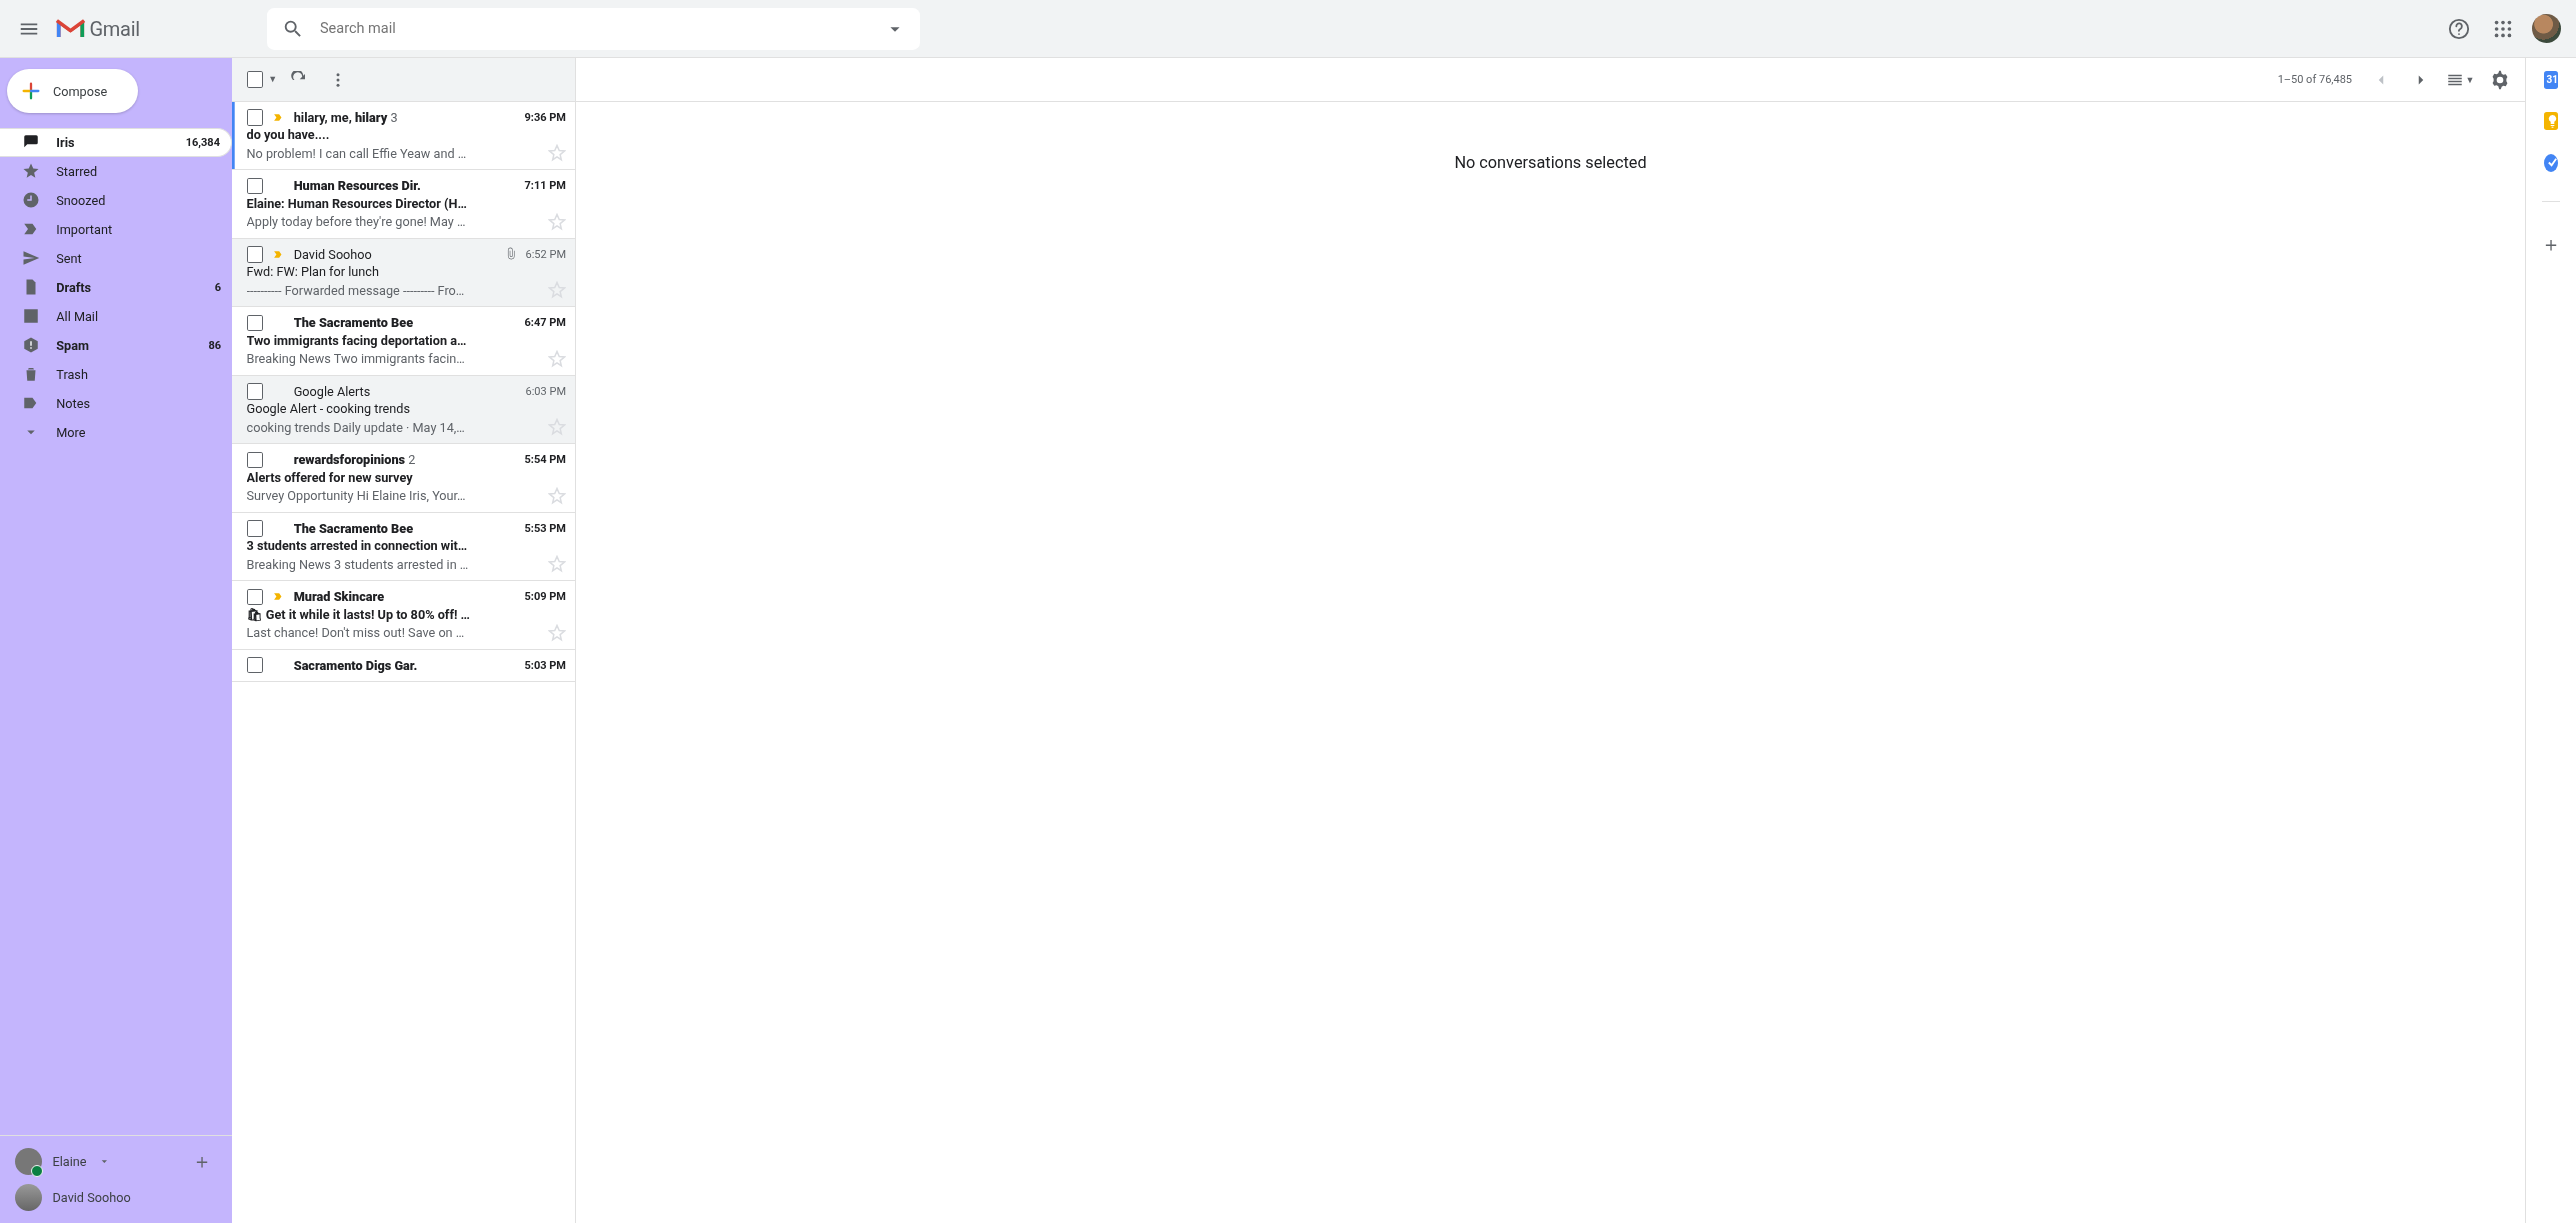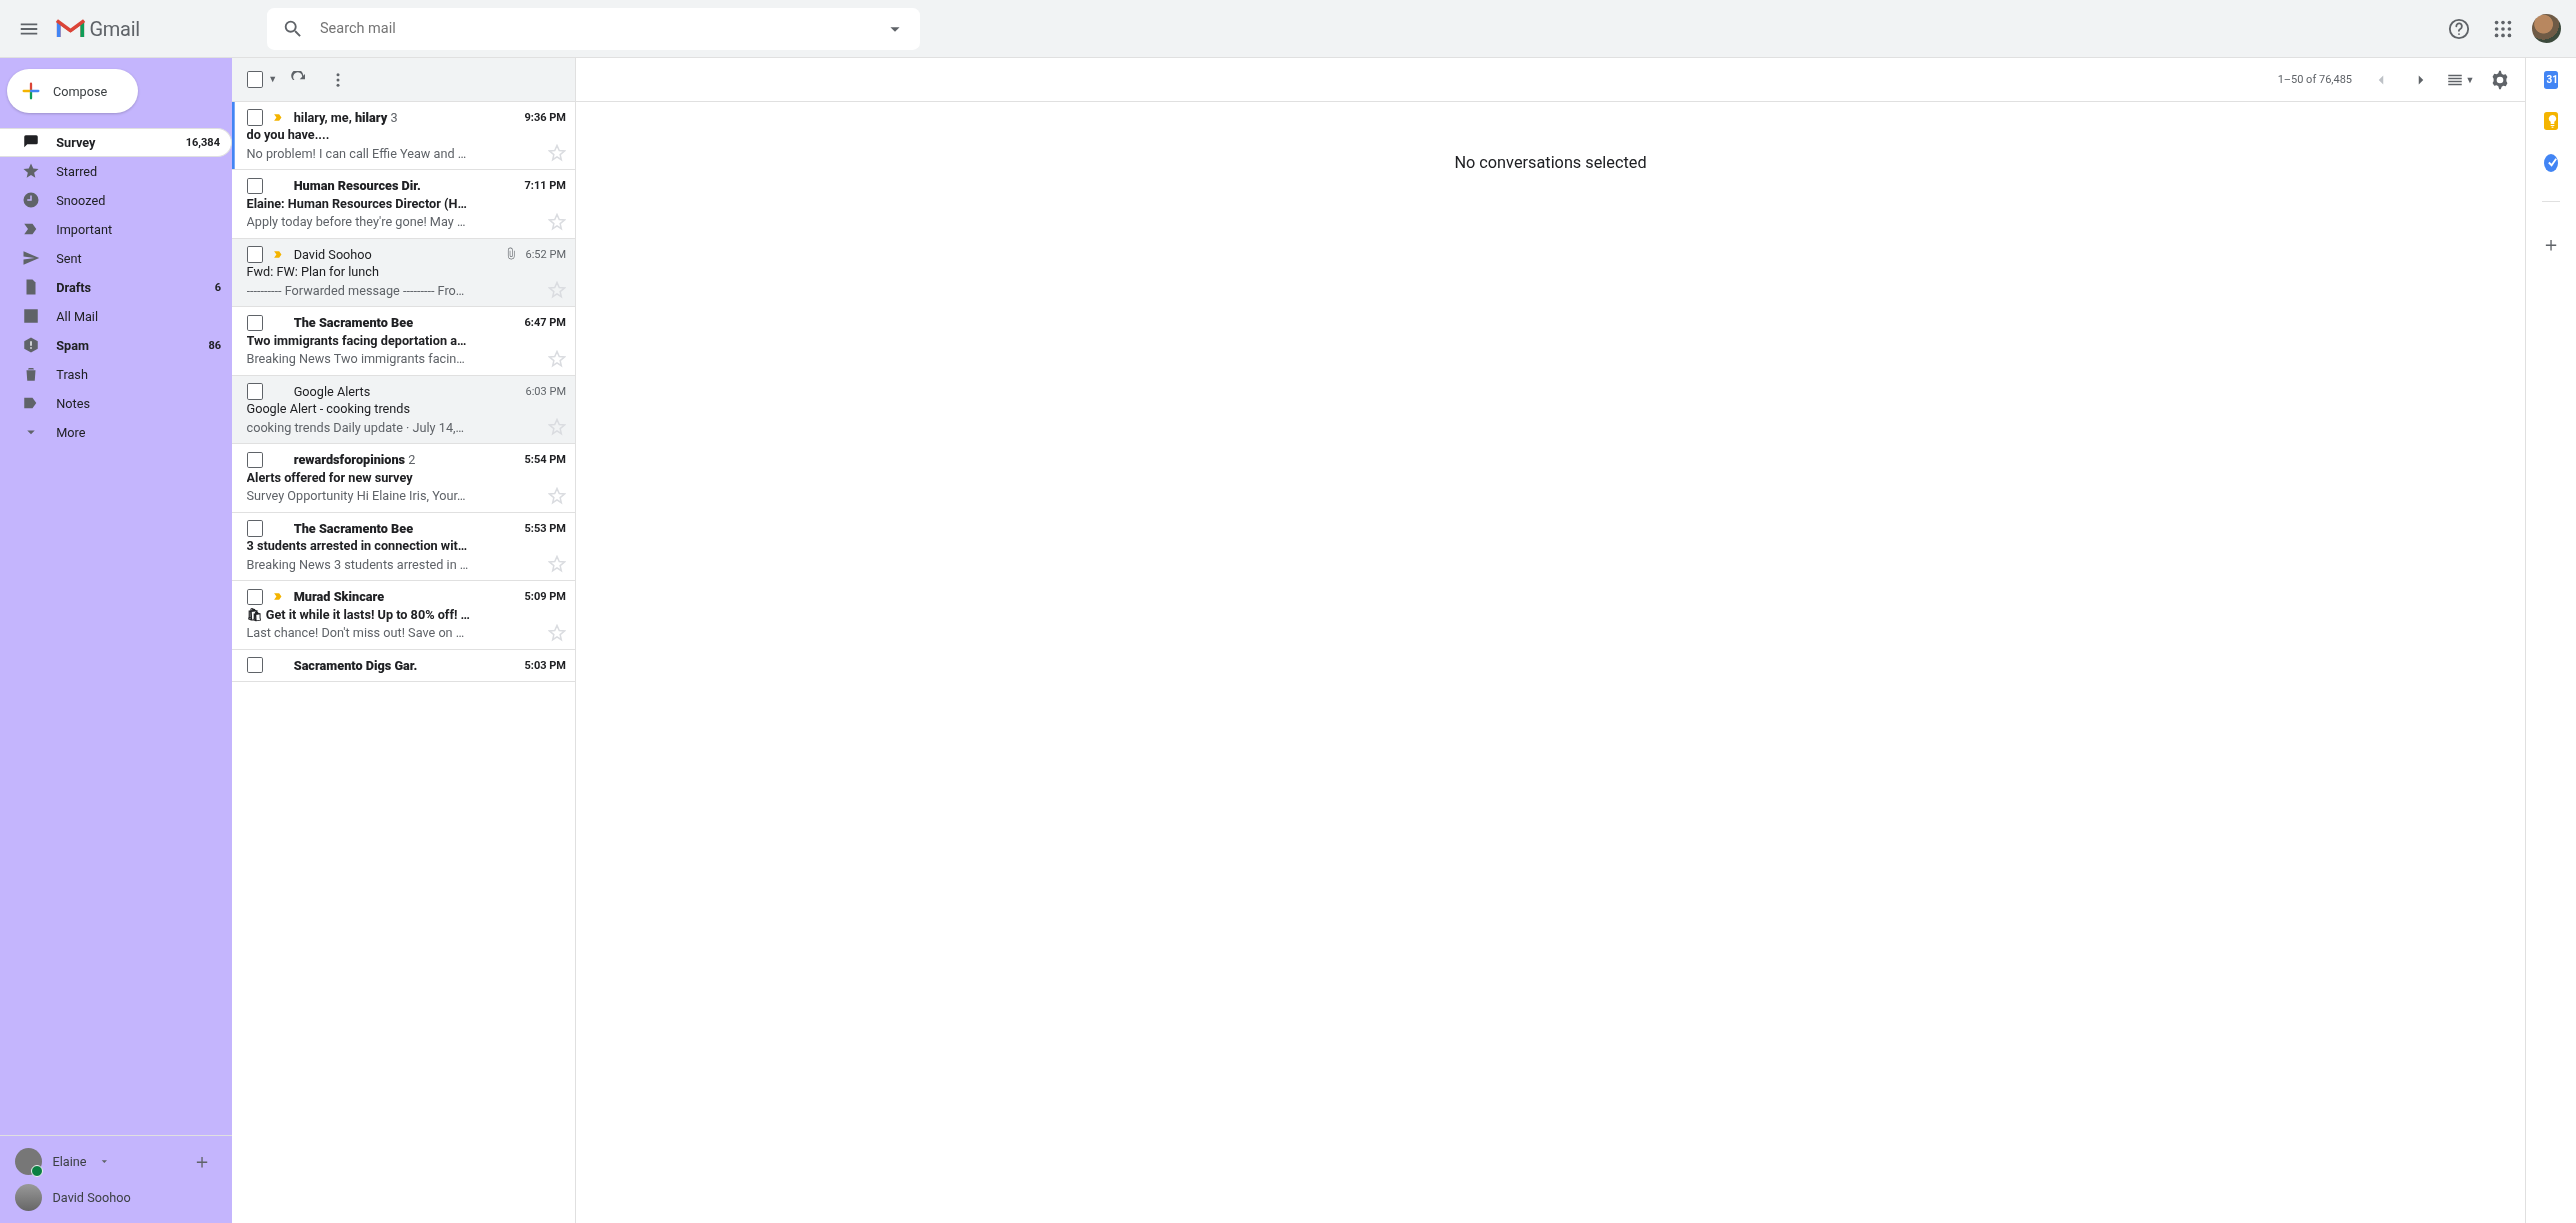--- a/index.html
+++ b/index.html
@@ -159,21 +159,21 @@
       <span>Compose</span>
     </div>
 
     <ul class="nav" id="nav">
         <li class="active bold">
           <span class="nav-icon">
             <svg width="18" height="18" viewBox="0 0 24 24" fill="currentColor">
               <path d="M19 3H5a2 2 0 00-2 2v14l4-4h12a2 2 0 002-2V5a2 2 0 00-2-2z"></path>
             </svg>
           </span>
-          <span class="label">Survey</span>
+          <span class="label">Iris</span>
           <span class="count">16,384</span>
         </li>
         <li>
           <span class="nav-icon">
             <svg width="18" height="18" viewBox="0 0 24 24" fill="currentColor">
               <path d="M12 17.3L6.2 21l1.6-6.8L2 9.3l7-.6L12 2l3 6.7 7 .6-5.8 4.9L17.8 21z"></path>
             </svg>
           </span>
           <span class="label">Starred</span>
         </li>
@@ -391,21 +391,21 @@
               <span class="imp off">
                 <svg width="14.5" height="11" viewBox="0 0 24 24" fill="currentColor">
                   <path d="M3 5h11l5 7-5 7H3l5-7z"></path>
                 </svg>
               </span>
               <span class="sender">Google Alerts</span>
               <span class="time">6:03 PM</span>
             </div>
             <div class="row2">Google Alert - cooking trends</div>
             <div class="row3">
-              <span class="snippet">cooking trends Daily update · July 14,…</span>
+              <span class="snippet">cooking trends Daily update · May 14,…</span>
               <span class="star">
                 <svg width="18" height="18" viewBox="0 0 24 24" fill="none" stroke="currentColor" stroke-width="2">
                   <path d="M12 17.3L6.2 21l1.6-6.8L2 9.3l7-.6L12 2l3 6.7 7 .6-5.8 4.9L17.8 21z"></path>
                 </svg>
               </span>
             </div>
           </div>
           <div class="conv unread">
             <div class="row1">
               <div class="cbx"></div>

